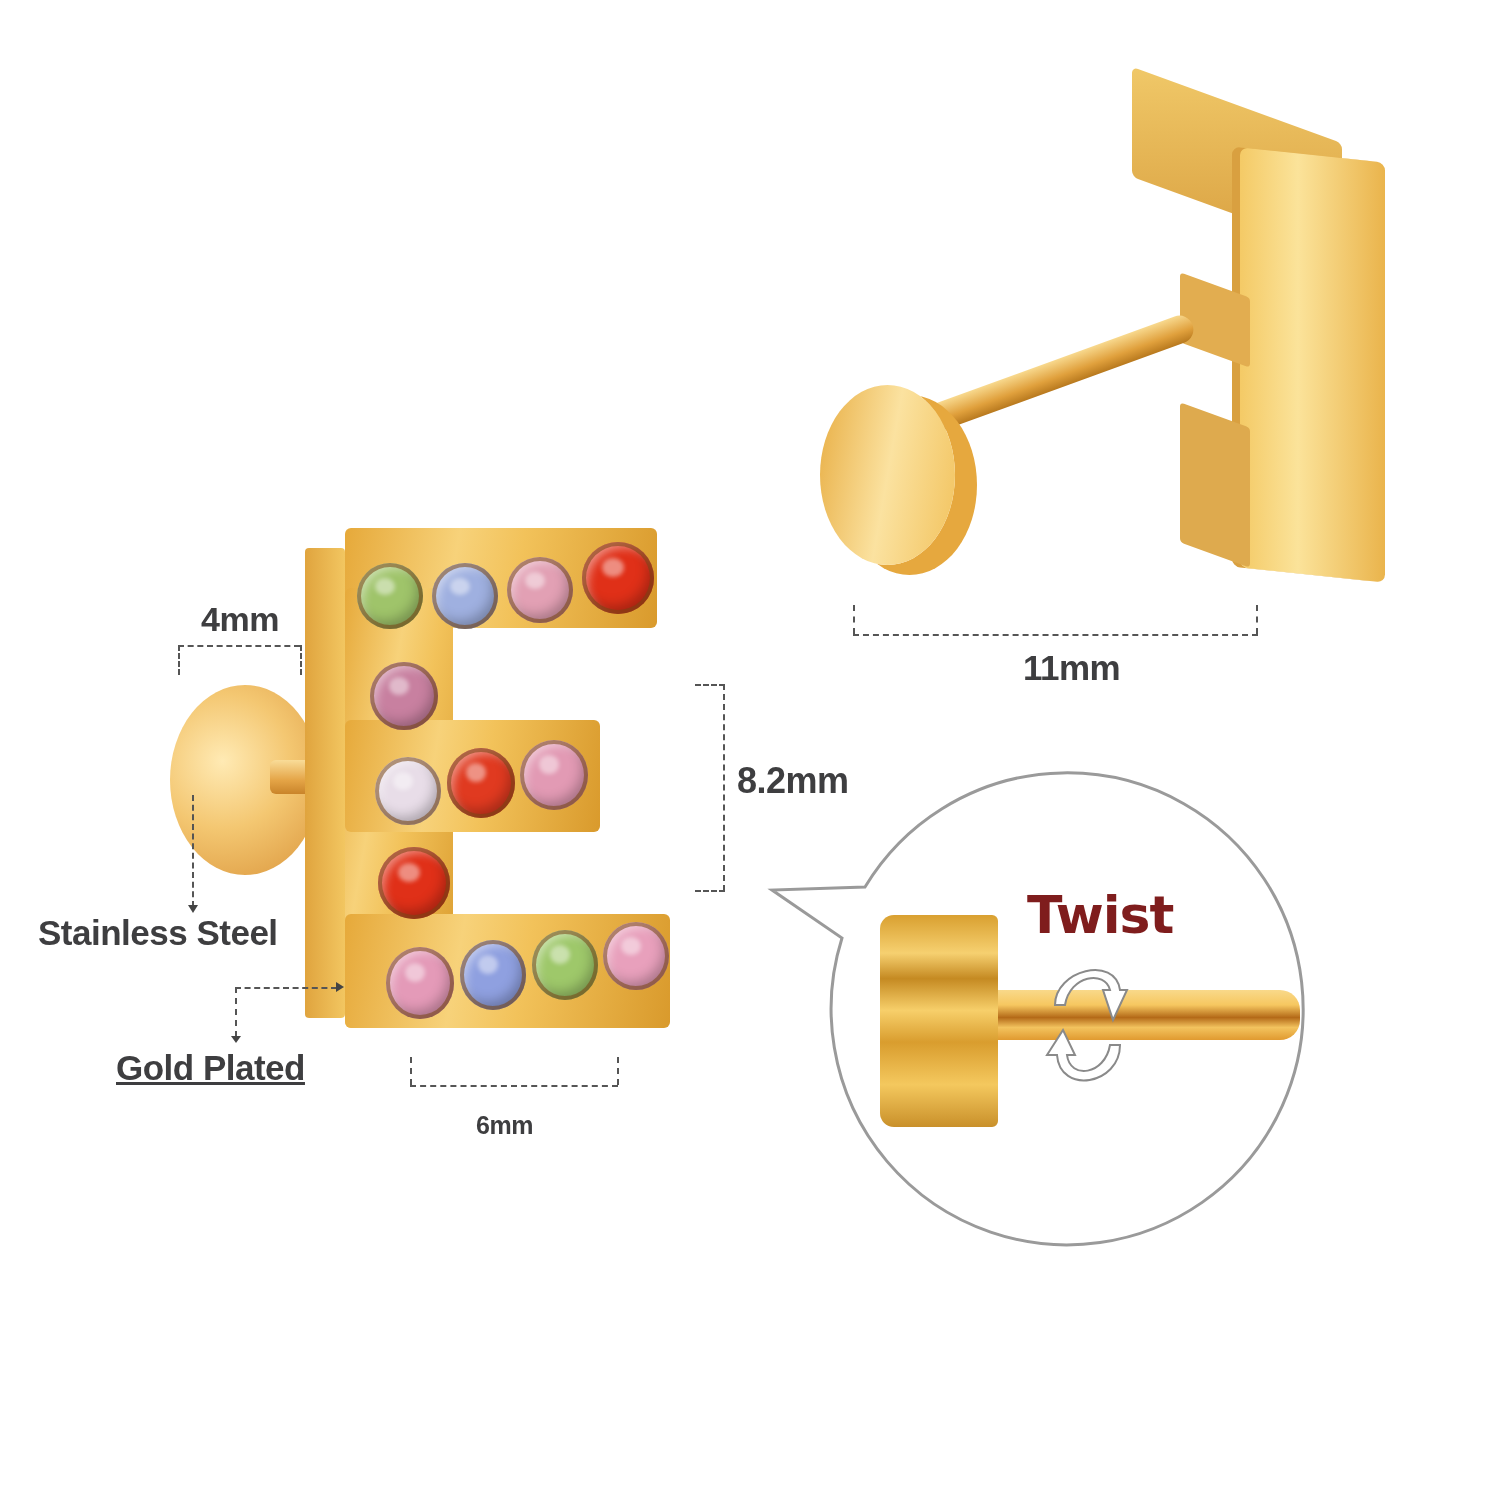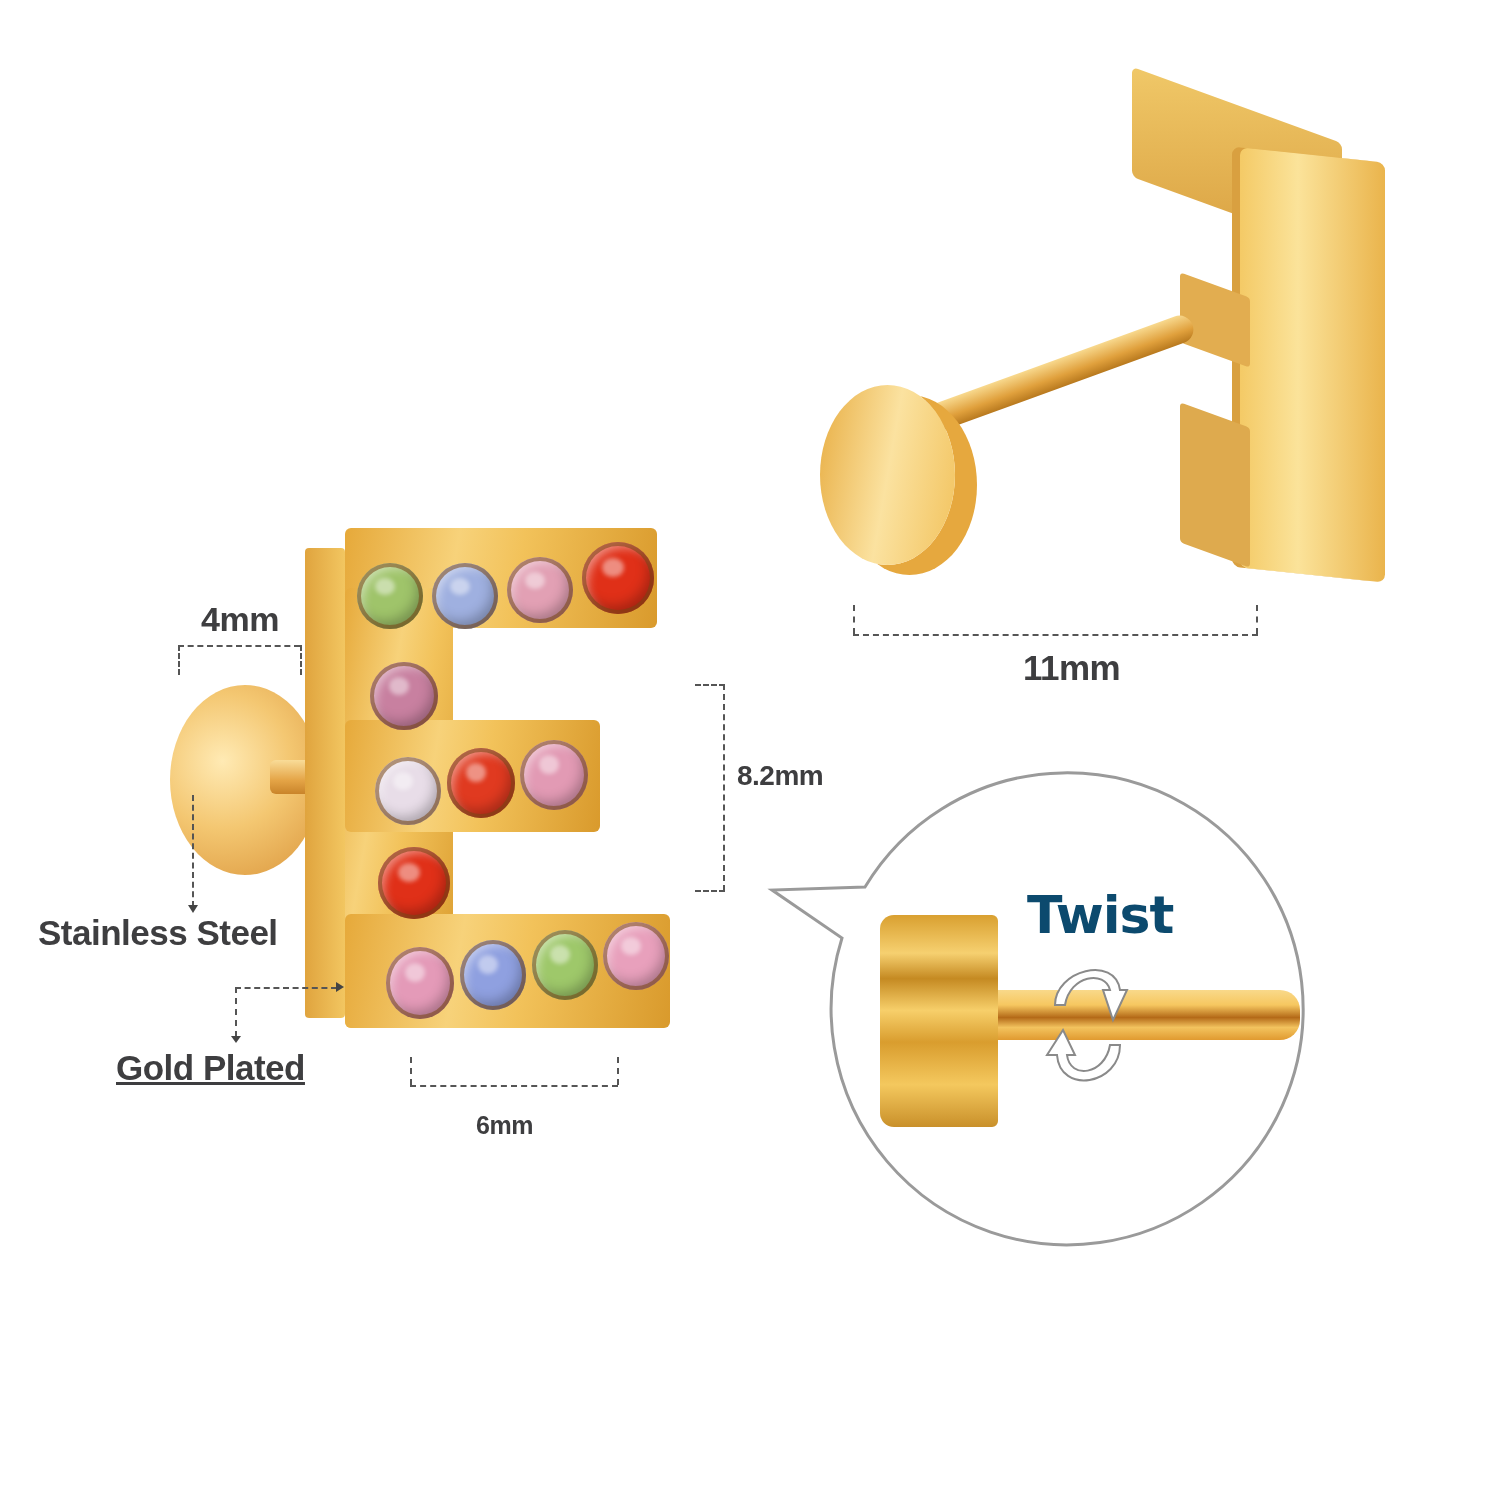--- a/index.html
+++ b/index.html
@@ -69,21 +69,21 @@
 <div class="label" style="left:116px;top:1048px;font-size:35px;text-decoration:underline;">Gold Plated</div>
 
 <div class="dash-h" style="left:410px;top:1085px;width:208px;"></div>
 <div class="dash-v" style="left:410px;top:1057px;height:28px;"></div>
 <div class="dash-v" style="left:617px;top:1057px;height:28px;"></div>
 <div class="label" style="left:476px;top:1095px;font-size:25px;margin-top:16px;">6mm</div>
 
 <div class="dash-h" style="left:695px;top:684px;width:30px;"></div>
 <div class="dash-h" style="left:695px;top:890px;width:30px;"></div>
 <div class="dash-v" style="left:723px;top:684px;height:207px;"></div>
-<div class="label" style="left:737px;top:760px;font-size:28px;">8.2mm</div>
+<div class="label" style="left:737px;top:760px;font-size:36px;">8.2mm</div>
 
 <div class="abs" style="left:780px;top:95px;width:620px;height:500px;">
 
   <div class="abs" style="left:352px;top:10px;width:210px;height:110px;background:linear-gradient(160deg,#f0c868,#d9a040);transform:skewY(20deg);border-radius:6px;"></div>
   <div class="abs" style="left:460px;top:60px;width:145px;height:420px;background:linear-gradient(90deg,#f4ca66 0%,#fbe39a 40%,#eab44c 100%);transform:skewY(6deg);border-radius:8px;box-shadow:-8px 0 0 #d9a040;"></div>
   <div class="abs" style="left:400px;top:190px;width:70px;height:70px;background:#e2ad50;transform:skewY(20deg);border-radius:4px;"></div>
   <div class="abs" style="left:400px;top:320px;width:70px;height:140px;background:#deaa4e;transform:skewY(20deg);border-radius:4px;"></div>
 
   <div class="abs" style="left:140px;top:315px;width:290px;height:28px;background:linear-gradient(180deg,#f8d98e,#e0a03c 60%,#b8791e);transform:rotate(-20deg);transform-origin:left center;border-radius:14px;"></div>
 
@@ -100,13 +100,13 @@
 </svg>
 
 <div class="abs" style="left:985px;top:990px;width:315px;height:50px;background:linear-gradient(180deg,#f9d98a 0%,#f6c760 30%,#b46a18 55%,#f3c35e 75%,#e09a30 100%);border-radius:0 20px 20px 0;"></div>
 <div class="abs" style="left:880px;top:915px;width:118px;height:212px;border-radius:14px 6px 6px 14px;background:linear-gradient(180deg,#d9a030 0%,#f6d070 18%,#c58a22 30%,#f7cf6a 45%,#d99d2e 60%,#f4c85e 80%,#c9902a 100%);"></div>
 
 <svg class="abs" style="left:1035px;top:945px;" width="110" height="150" viewBox="0 0 110 150">
   <path d="M 20 60 C 20 25, 80 10, 85 45 L 92 45 L 78 75 L 68 45 L 75 45 C 70 25, 35 30, 30 60 Z" fill="#ffffff" stroke="#8a8a8a" stroke-width="2"></path>
   <path d="M 85 100 C 85 140, 25 150, 22 110 L 12 110 L 28 85 L 40 110 L 32 110 C 35 135, 70 130, 75 100 Z" fill="#ffffff" stroke="#8a8a8a" stroke-width="2"></path>
 </svg>
 
-<div class="abs" style="left:1027px;top:885px;font-size:52px;font-weight:bold;color:#0c4a6e;font-family:'DejaVu Sans', sans-serif;letter-spacing:-1px;">Twist</div>
+<div class="abs" style="left:1027px;top:885px;font-size:52px;font-weight:bold;color:#7f1d1d;font-family:'DejaVu Sans', sans-serif;letter-spacing:-1px;">Twist</div>
 
 </body></html>

